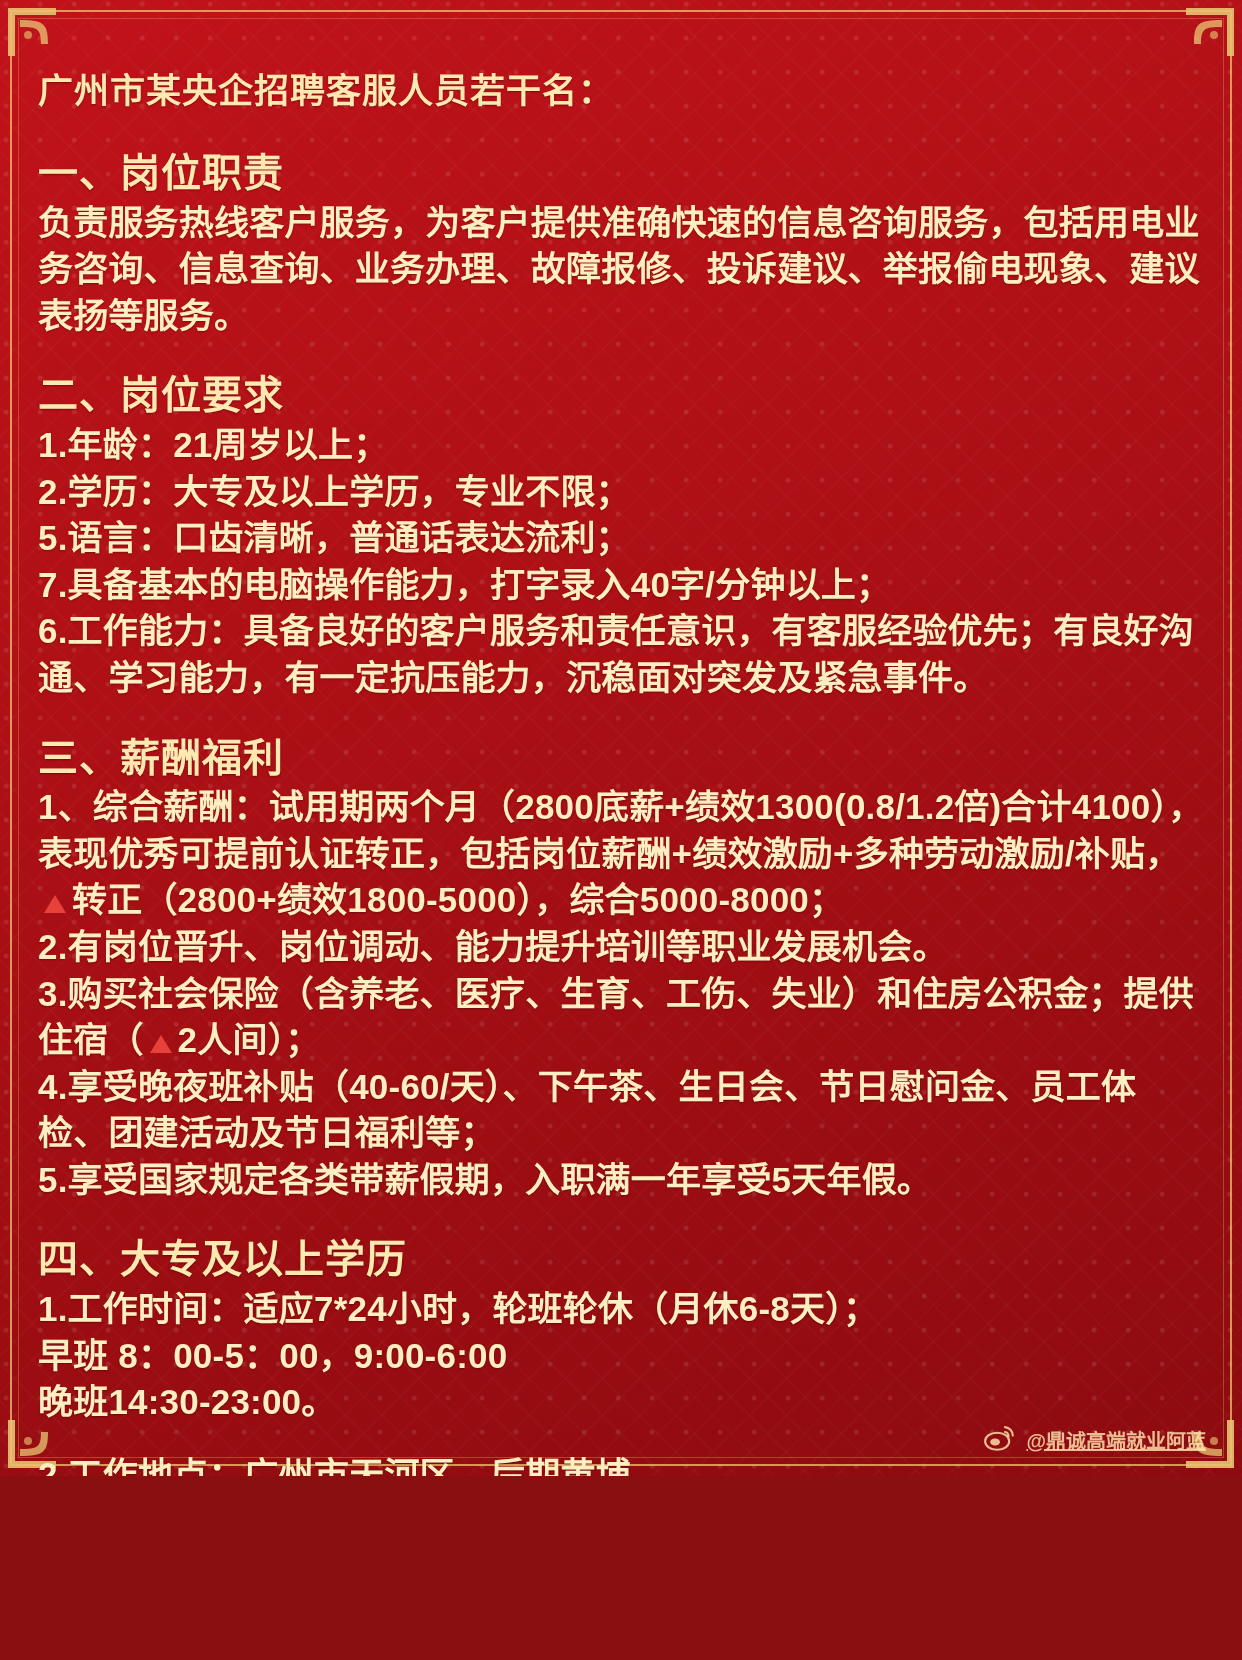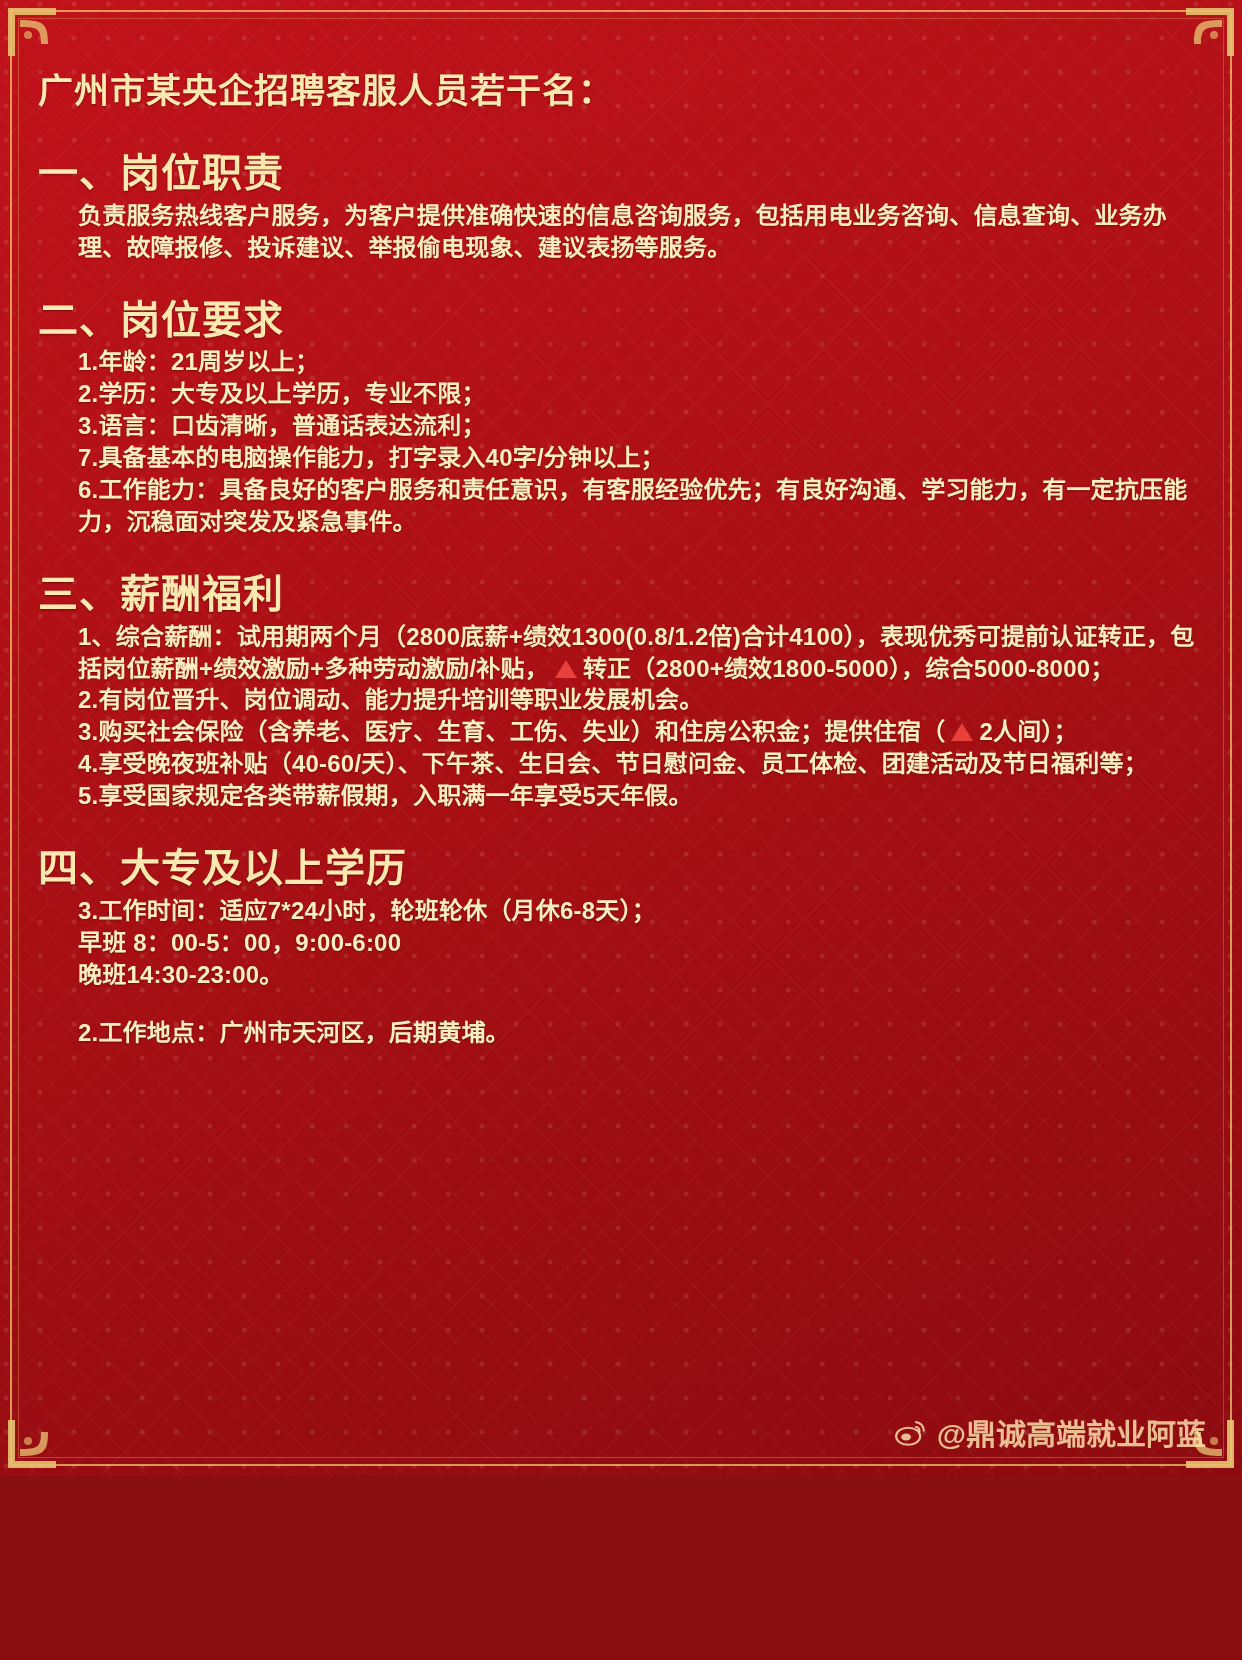--- a/index.html
+++ b/index.html
@@ -65,28 +65,27 @@
   }
   .sec-head {
     font-size: 40px;
     font-weight: bold;
     color: #ffe9b0;
     letter-spacing: 1px;
     line-height: 1.32;
     text-shadow: 0 1px 2px rgba(0,0,0,0.35);
   }
   .line {
-    font-size: 24px;
+    font-size: 35px;
     font-weight: bold;
     color: #ffeec2;
     line-height: 1.33;
     letter-spacing: 0.2px;
     text-shadow: 0 1px 2px rgba(0,0,0,0.30);
     word-break: break-all;
-    margin-left: 40px;
   }
   .line.plain {
     font-weight: bold;
     color: #ffeec2;
   }
   .spacer {
     height: 26px;
   }
   .tri {
     display: inline-block;
@@ -95,25 +94,26 @@
     border-right: 11px solid transparent;
     border-bottom: 18px solid #e8403a;
     margin: 0 6px -1px 6px;
     vertical-align: baseline;
   }
   .watermark {
     position: absolute;
     right: 36px;
     bottom: 22px;
     display: flex;
-    align-items: center;
+    align-items: flex-end;
     gap: 9px;
     color: rgba(255, 228, 176, 0.82);
-    font-size: 30px;
+    font-size: 20px;
     font-weight: bold;
+    text-decoration: underline;
   }
   .wb-logo {
     width: 34px;
     height: 34px;
     display: inline-block;
   }
 </style>
 </head>
 <body>
 
@@ -148,37 +148,37 @@
 
     <div class="section">
       <div class="sec-head">一、岗位职责</div>
       <div class="line">负责服务热线客户服务，为客户提供准确快速的信息咨询服务，包括用电业务咨询、信息查询、业务办理、故障报修、投诉建议、举报偷电现象、建议表扬等服务。</div>
     </div>
 
     <div class="section">
       <div class="sec-head">二、岗位要求</div>
       <div class="line">1.年龄：21周岁以上；</div>
       <div class="line">2.学历：大专及以上学历，专业不限；</div>
-      <div class="line">3.语言：口齿清晰，普通话表达流利；</div>
+      <div class="line">5.语言：口齿清晰，普通话表达流利；</div>
       <div class="line">7.具备基本的电脑操作能力，打字录入40字/分钟以上；</div>
       <div class="line">6.工作能力：具备良好的客户服务和责任意识，有客服经验优先；有良好沟通、学习能力，有一定抗压能力，沉稳面对突发及紧急事件。</div>
     </div>
 
     <div class="section">
       <div class="sec-head">三、薪酬福利</div>
       <div class="line">1、综合薪酬：试用期两个月（2800底薪+绩效1300(0.8/1.2倍)合计4100），表现优秀可提前认证转正，包括岗位薪酬+绩效激励+多种劳动激励/补贴，<span class="tri"></span>转正（2800+绩效1800-5000），综合5000-8000；</div>
       <div class="line">2.有岗位晋升、岗位调动、能力提升培训等职业发展机会。</div>
       <div class="line">3.购买社会保险（含养老、医疗、生育、工伤、失业）和住房公积金；提供住宿（<span class="tri"></span>2人间）；</div>
       <div class="line">4.享受晚夜班补贴（40-60/天）、下午茶、生日会、节日慰问金、员工体检、团建活动及节日福利等；</div>
       <div class="line">5.享受国家规定各类带薪假期，入职满一年享受5天年假。</div>
     </div>
 
     <div class="section">
       <div class="sec-head">四、大专及以上学历</div>
-      <div class="line">3.工作时间：适应7*24小时，轮班轮休（月休6-8天）；</div>
+      <div class="line">1.工作时间：适应7*24小时，轮班轮休（月休6-8天）；</div>
       <div class="line plain">早班 8：00-5：00，9:00-6:00</div>
       <div class="line plain">晚班14:30-23:00。</div>
       <div class="spacer"></div>
       <div class="line">2.工作地点：广州市天河区，后期黄埔。</div>
     </div>
 
   </div>
 
   <div class="watermark">
     <svg class="wb-logo" viewBox="0 0 48 48">

